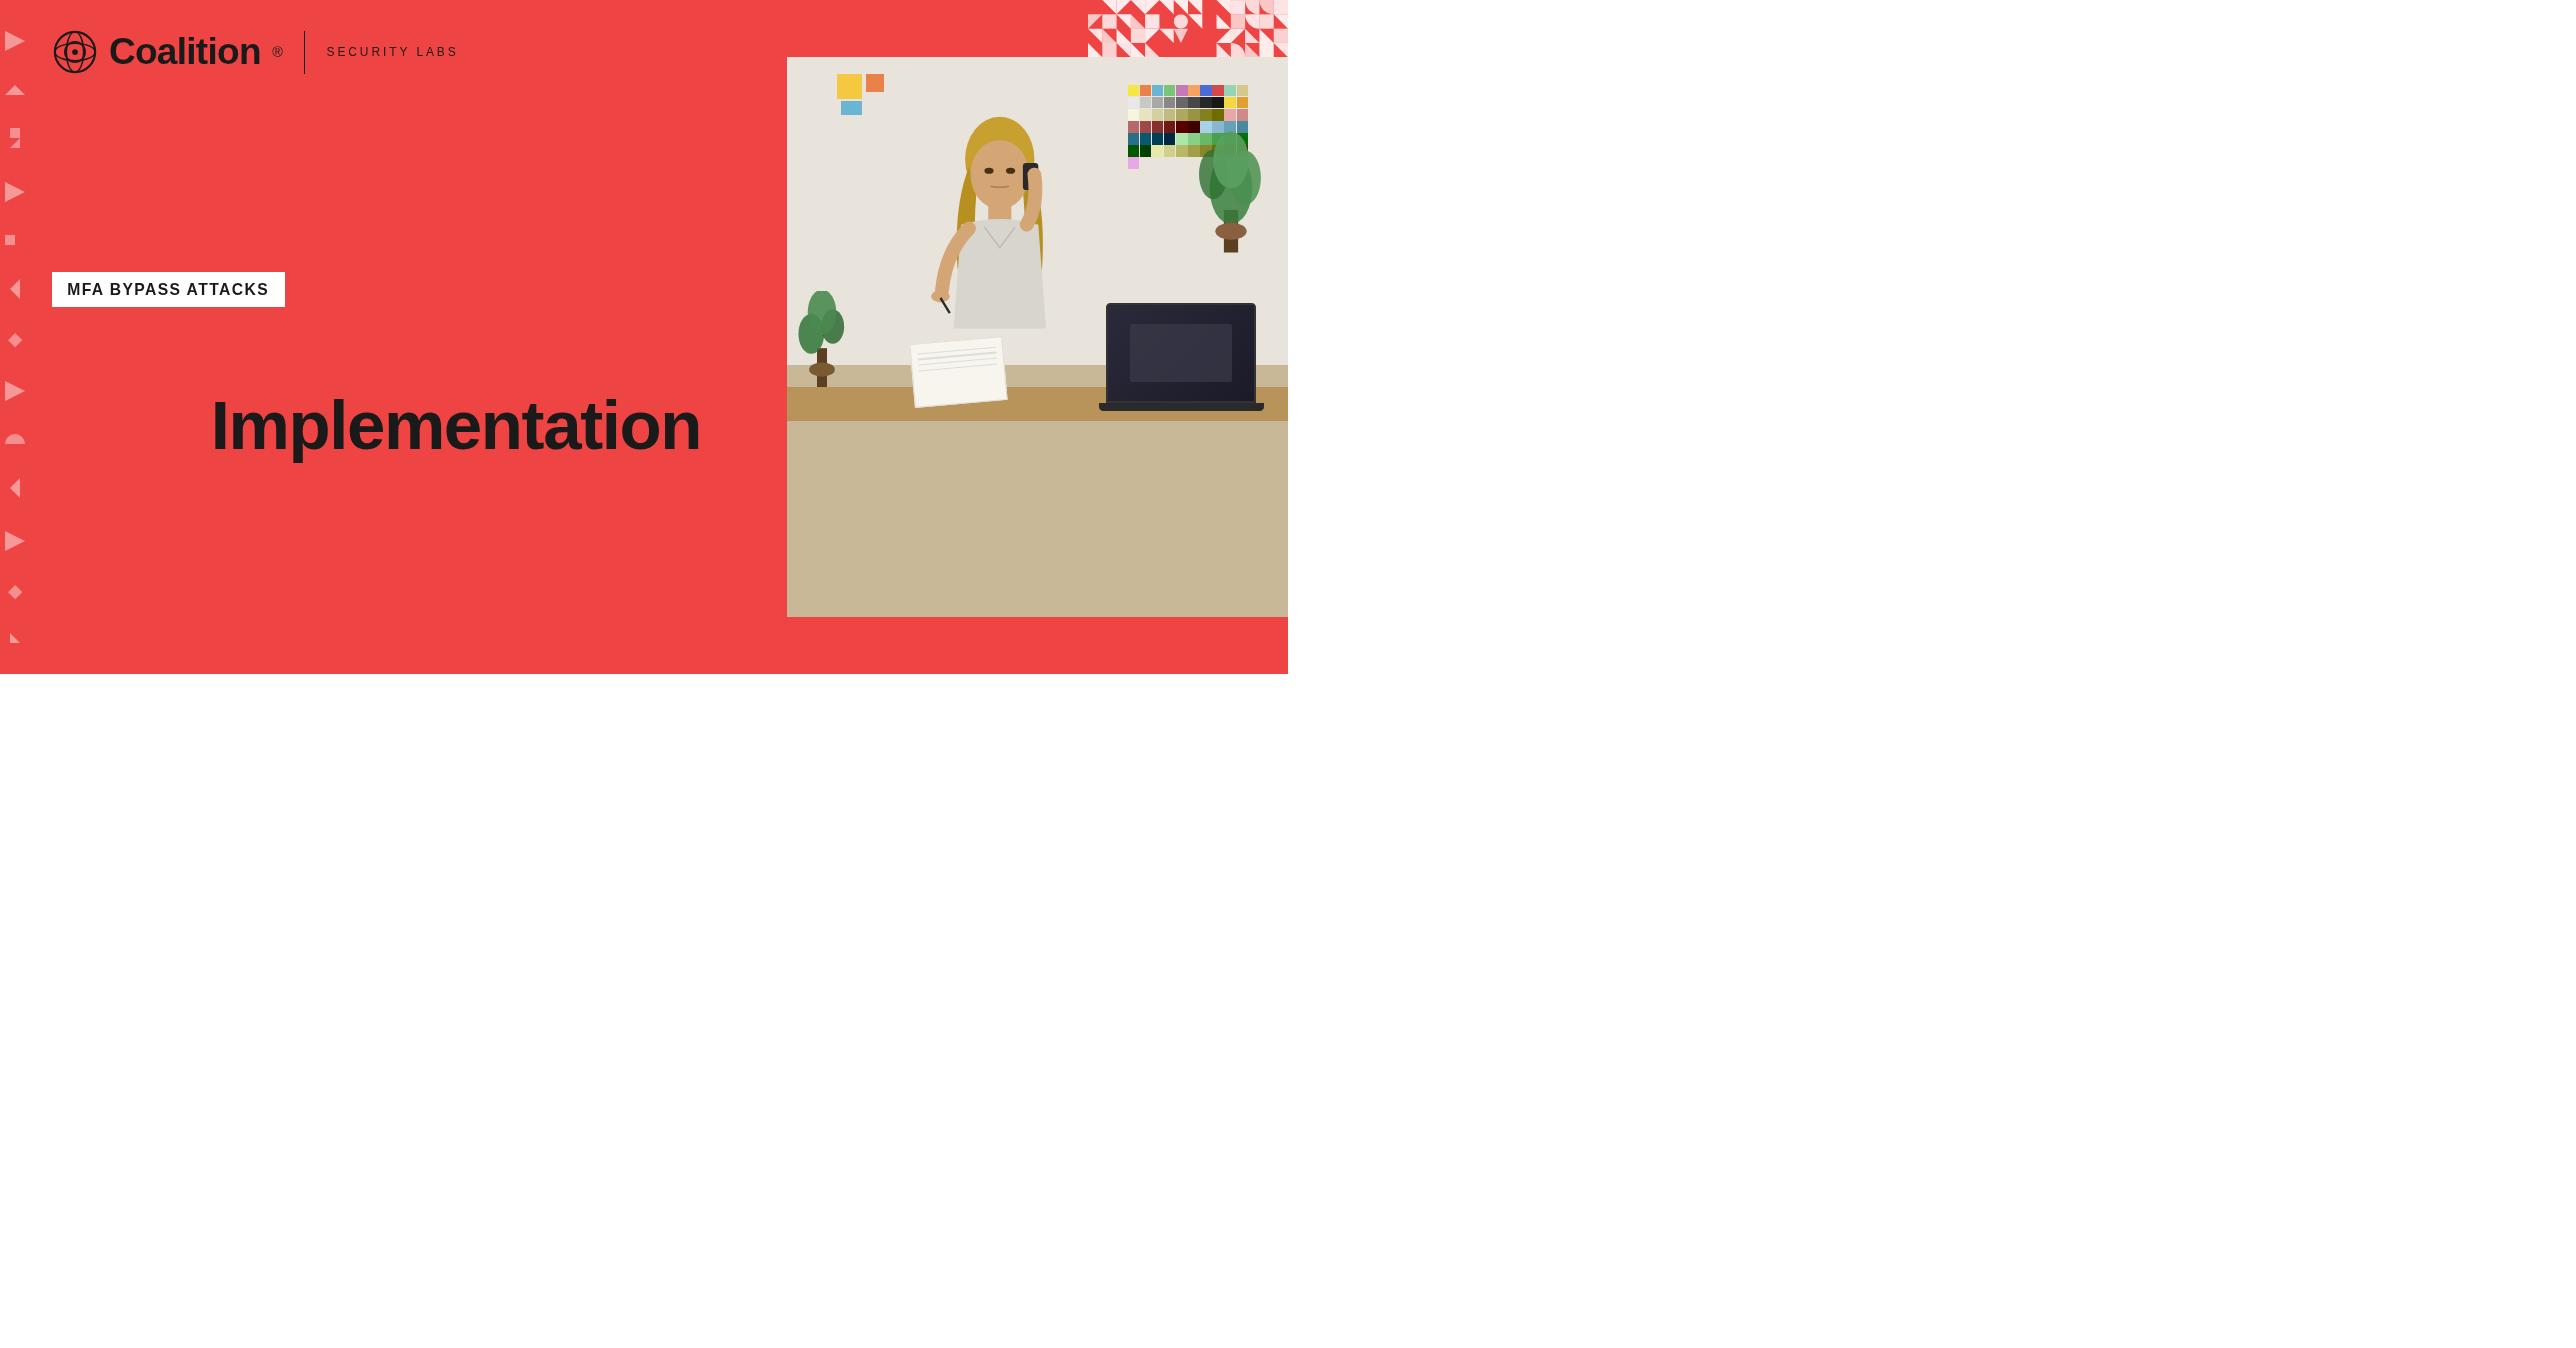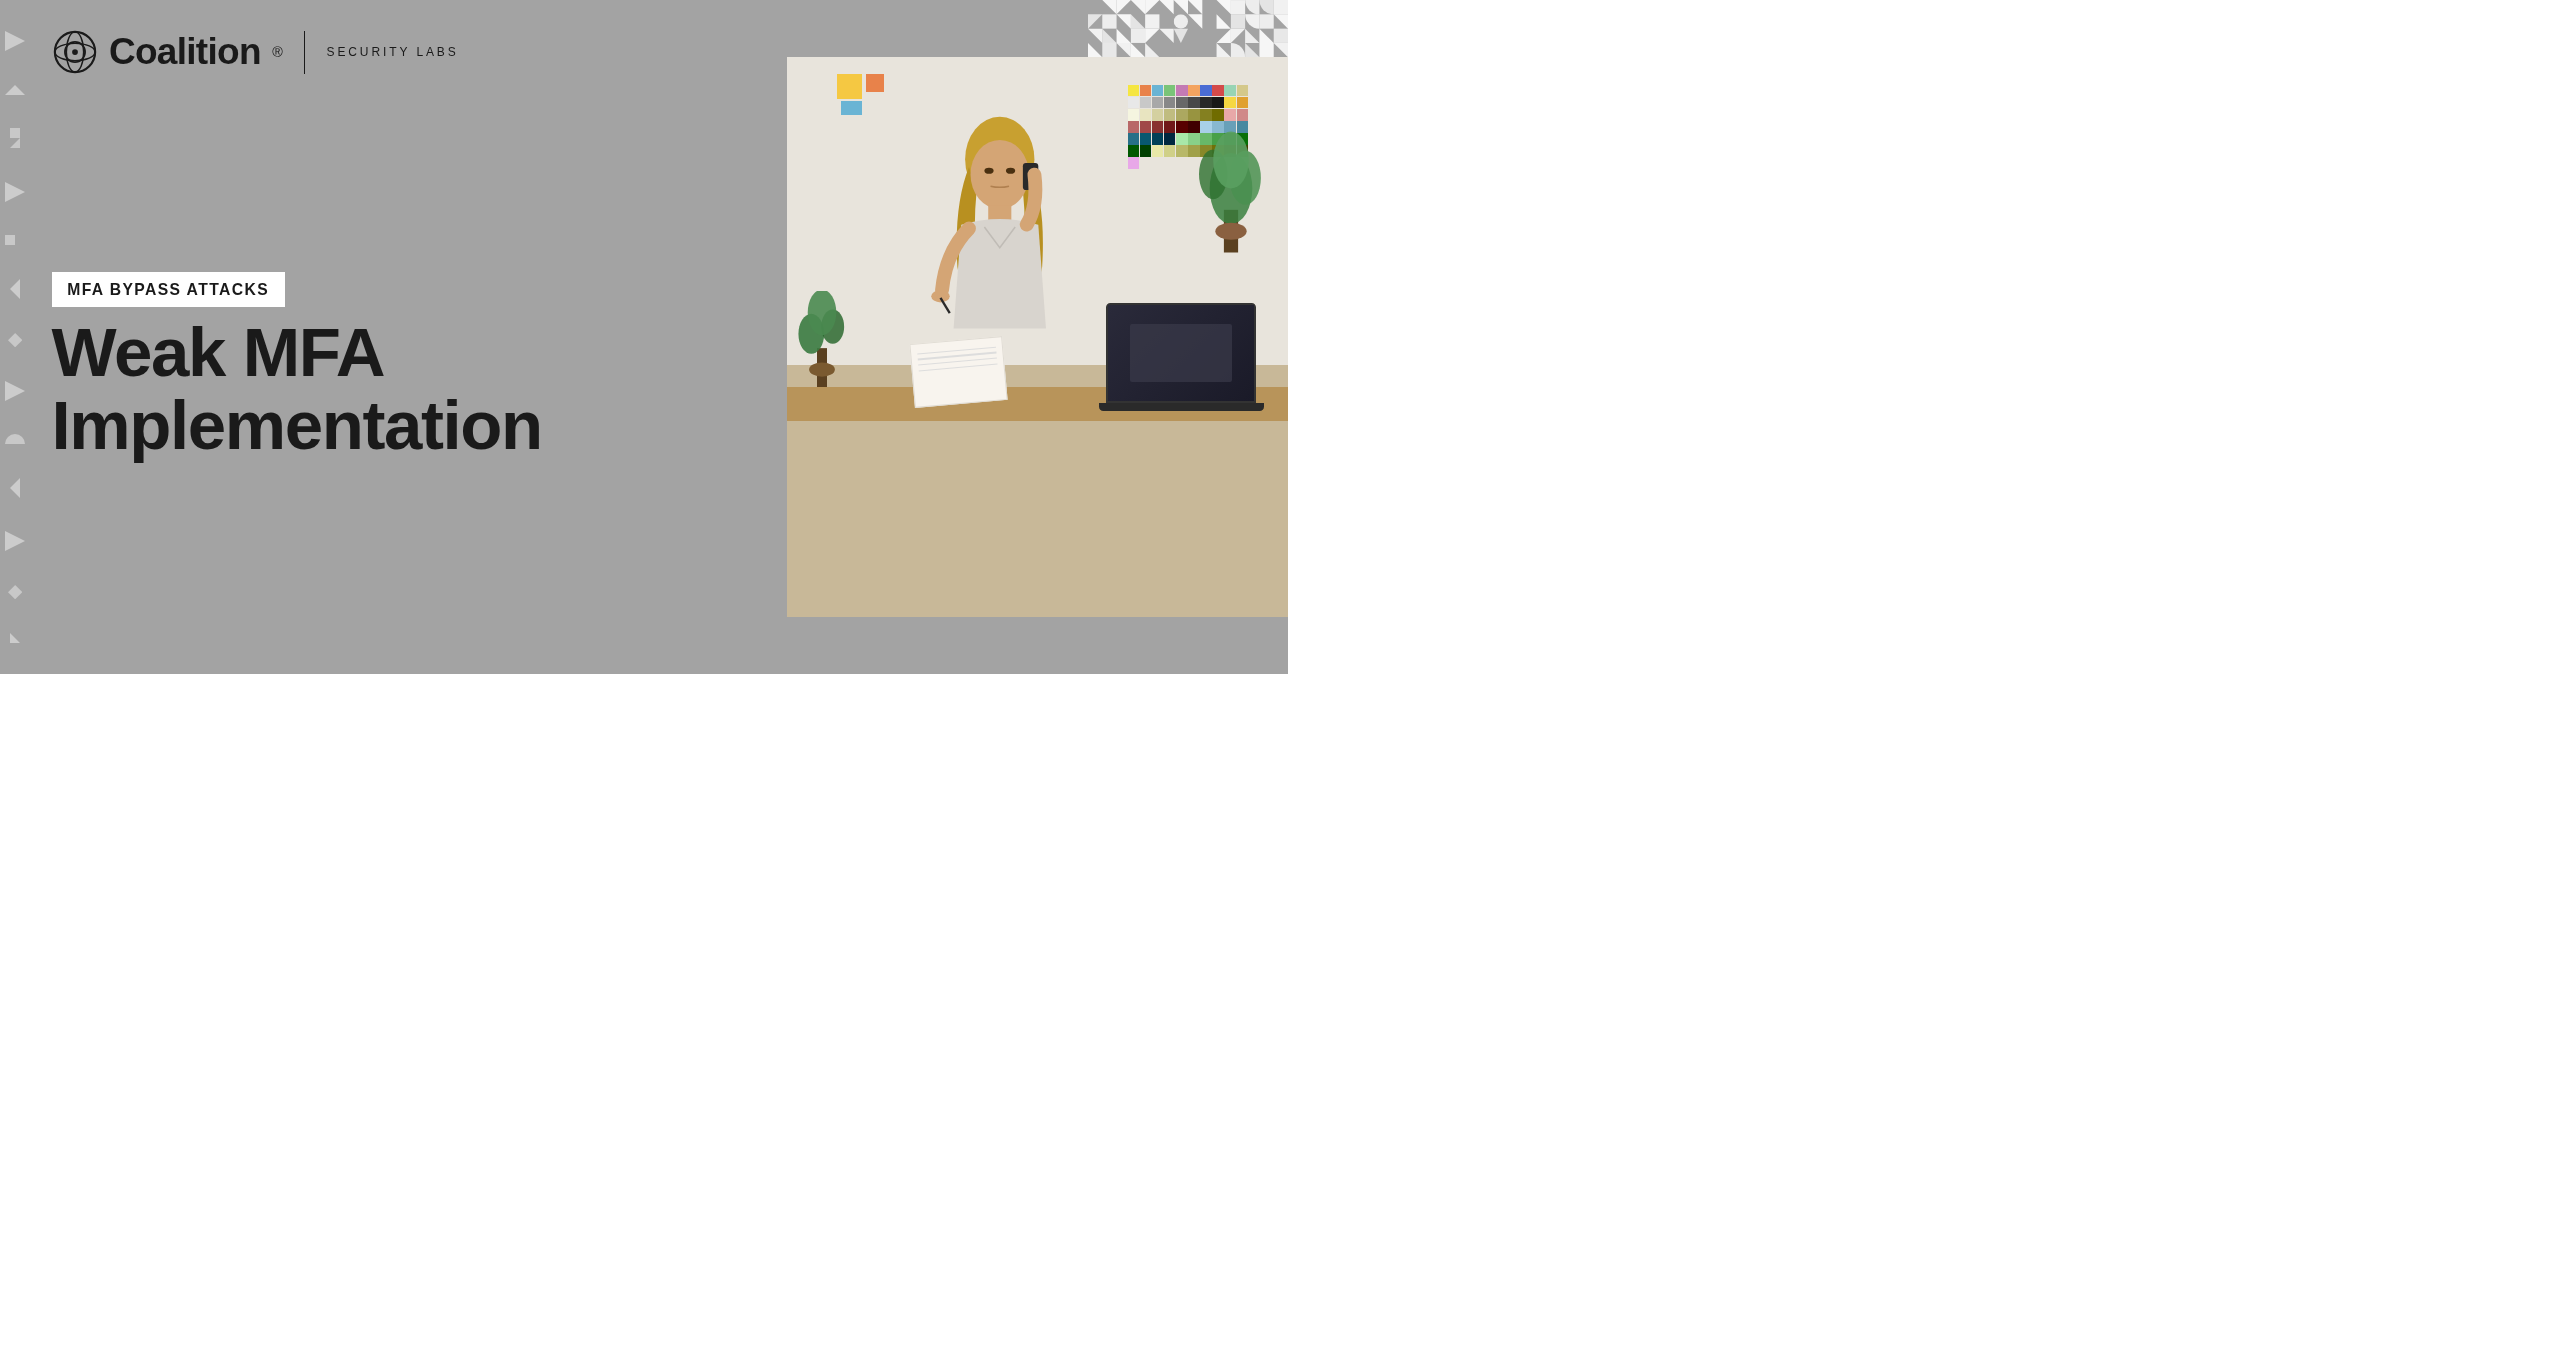--- a/index.html
+++ b/index.html
@@ -7,24 +7,25 @@
     body {
       width: 1288px;
       height: 674px;
       overflow: hidden;
       font-family: -apple-system, BlinkMacSystemFont, 'Segoe UI', sans-serif;
     }
 
     .main-container {
       width: 1288px;
       height: 674px;
-      background-color: #a3a3a3;
+      background-color: #ef4444;
       position: relative;
       display: flex;
       overflow: hidden;
+      text-align: right;
     }
 
     
     .left-border {
       width: 30px;
       height: 100%;
       display: flex;
       flex-direction: column;
       align-items: center;
       justify-content: space-around;
@@ -334,21 +335,21 @@
       </div>
       <div class="divider"></div>
       <span class="security-labs">SECURITY LABS</span>
     </div>
 
     <div class="text-content">
       <div class="tag-badge">
         <span class="tag-label">MFA BYPASS ATTACKS</span>
       </div>
       <h1 class="main-title">
-        <span>Weak MFA</span><br>
+        <br>
         <span>Implementation</span><br>
       </h1>
     </div>
 
   </div>
 
   <div class="right-section">
 
     <svg class="top-right-svg" width="200" height="143" viewBox="0 0 280 200" xmlns="http://www.w3.org/2000/svg">
 

